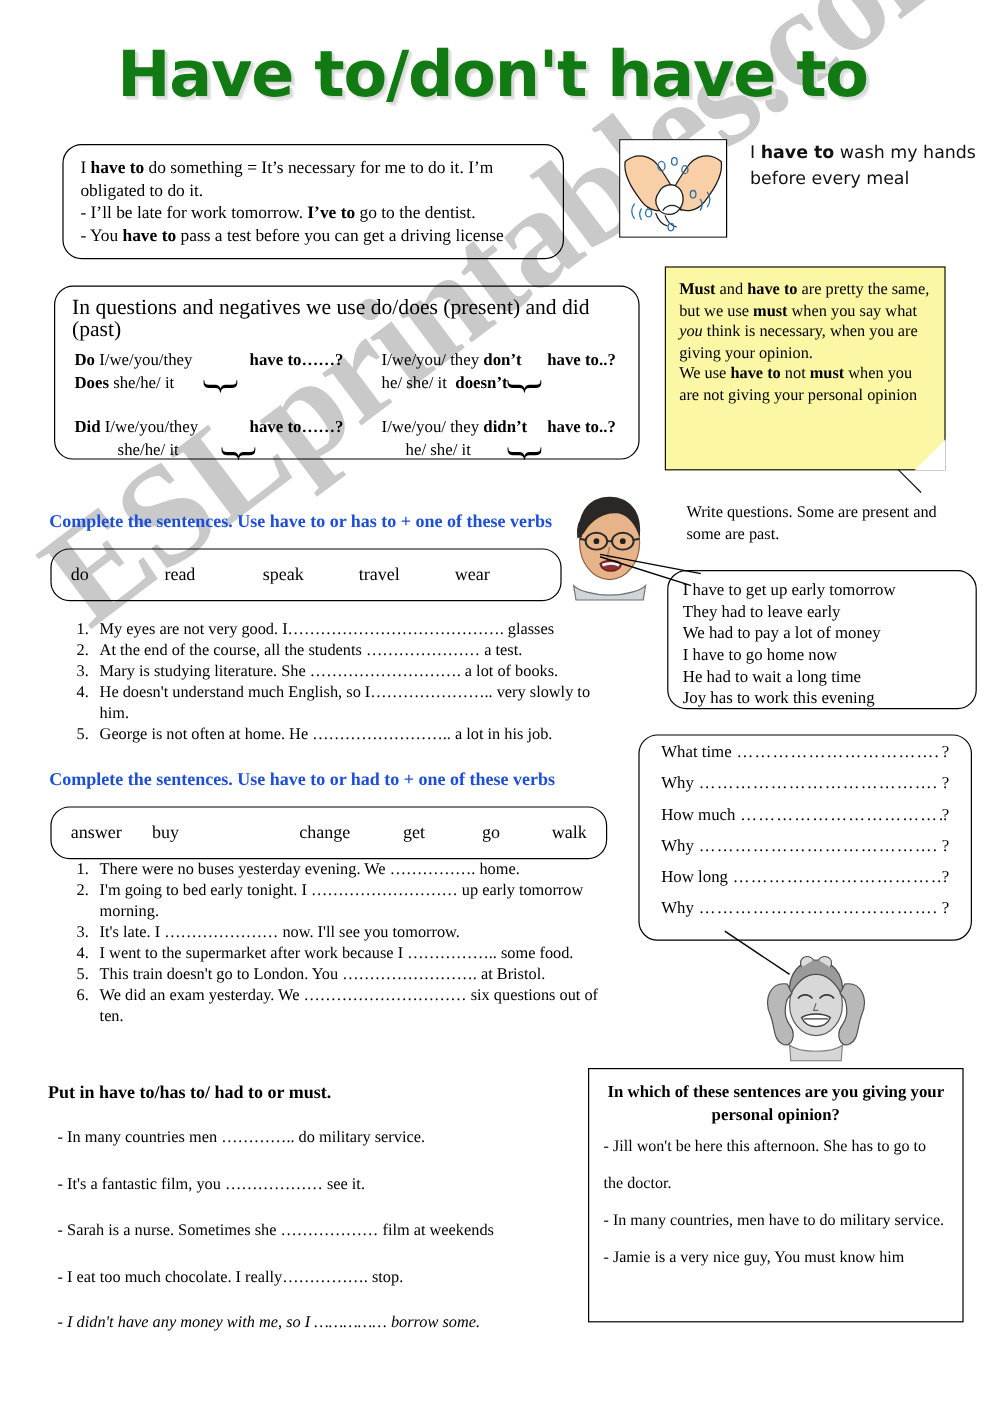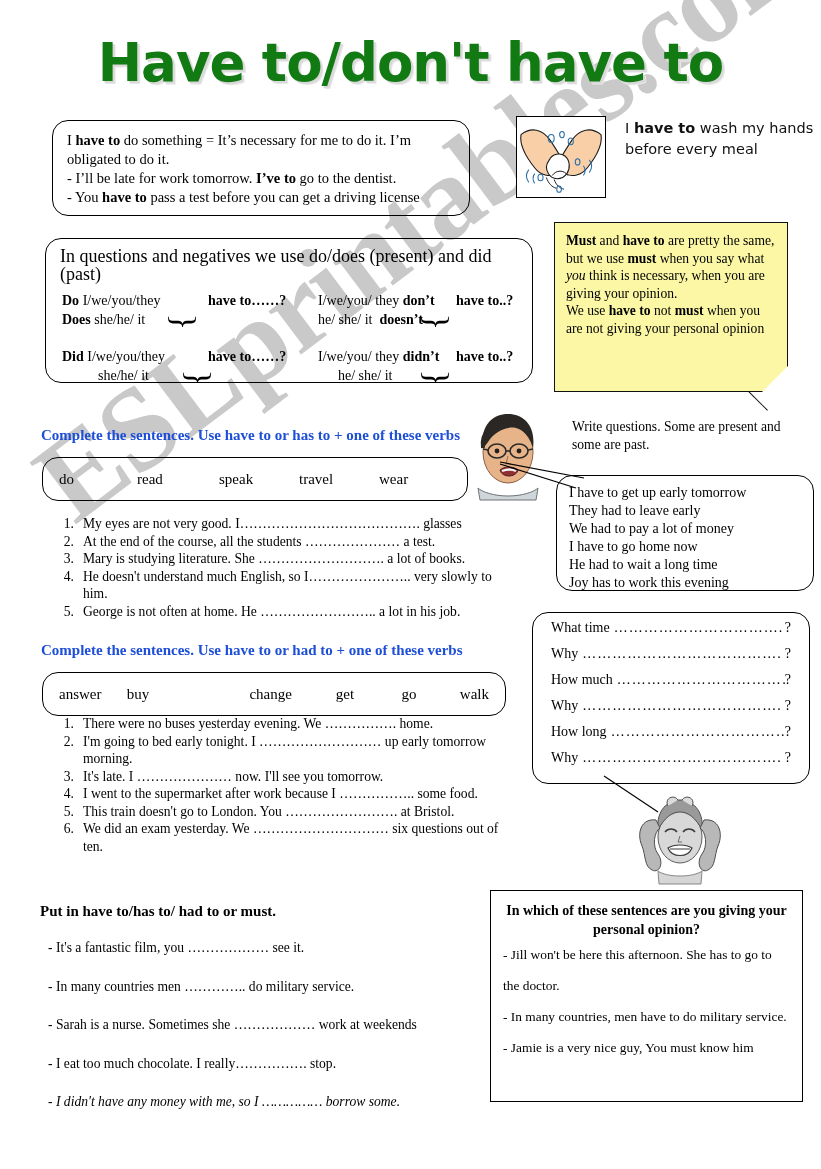--- a/index.html
+++ b/index.html
@@ -332,23 +332,23 @@
       <span class="txt">This train doesn't go to London. You ……………………. at Bristol.</span>
     </div>
     <div class="row">
       <span class="num">6.</span>
       <span class="txt">We did an exam yesterday. We ………………………… six questions out of ten.</span>
     </div>
   </div>
 
   <div id="ex3-title" class="layer">Put in have to/has to/ had to or must.</div>
   <div id="ex3-list" class="layer">
+    <div>- In many countries men ………….. do military service.</div>
     <div>- It's a fantastic film, you ……………… see it.</div>
-    <div>- In many countries men ………….. do military service.</div>
-    <div style="line-height:20px;margin:9px 0;">- Sarah is a nurse. Sometimes she ……………… work at weekends</div>
+    <div style="line-height:20px;margin:9px 0;">- Sarah is a nurse. Sometimes she ……………… film at weekends</div>
     <div>- I eat too much chocolate. I really……………. stop.</div>
     <div style="line-height:20px;margin:9px 0;font-style:italic;">- I didn't have any money with me, so I …………… borrow some.</div>
   </div>
 
   <div id="boy" class="layer">
     <svg viewBox="0 0 84 96">
       <path d="M42 92 C28 92 16 88 12 84 L14 96 L70 96 L72 84 C68 88 56 92 42 92 Z" fill="#cfd5d8" stroke="#6d7478" stroke-width="1"></path>
       <ellipse cx="42" cy="48" rx="25" ry="31" fill="#e7b489" stroke="#8a5f42" stroke-width="1"></ellipse>
       <path d="M17 44 C14 22 26 10 42 10 C58 10 70 22 67 44 C64 34 58 26 50 24 C40 22 28 28 22 38 C20 41 18 43 17 44 Z" fill="#2b2724"></path>
       <path d="M17 44 C16 36 18 30 22 27" fill="none" stroke="#2b2724" stroke-width="4"></path>

